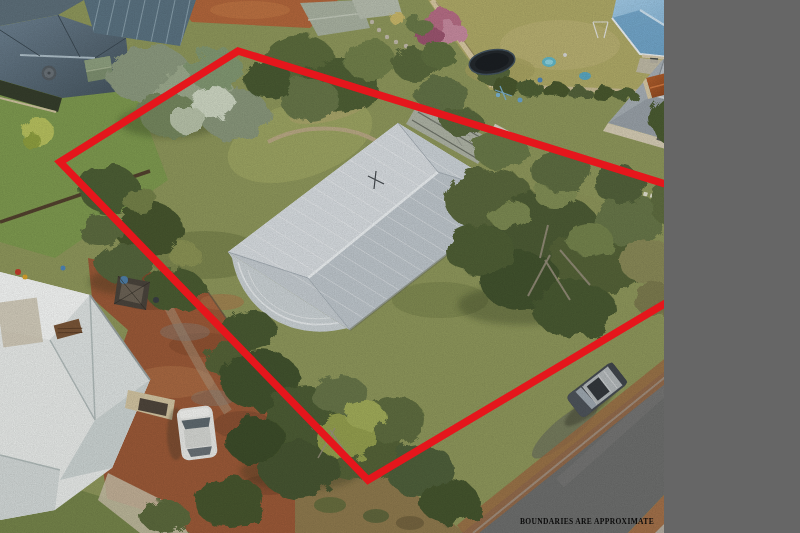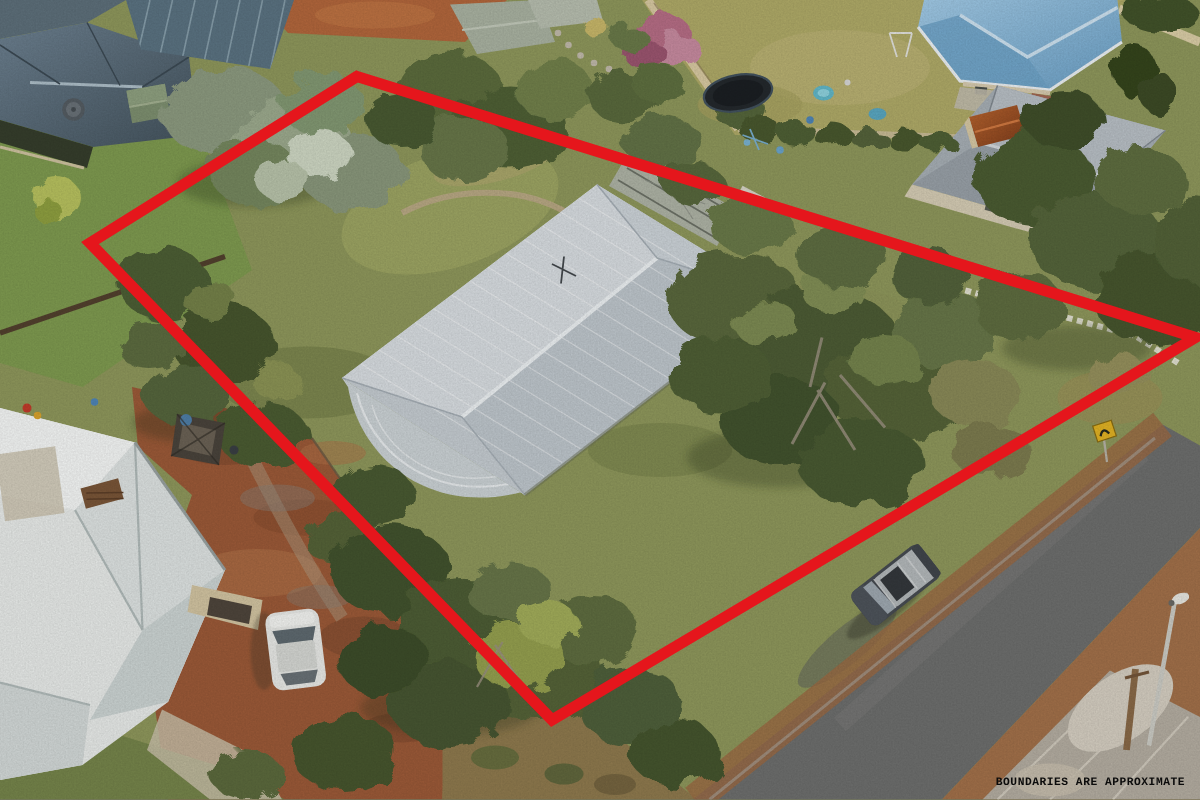--- a/index.html
+++ b/index.html
@@ -1,18 +1,18 @@
 <!DOCTYPE html>
 <html><head>
 <meta charset="utf-8">
 <style>
   html,body{margin:0;padding:0;background:#666;}
   .stage{
-    position:relative;width:800px;height:533px;overflow:hidden;
-    font-family:Liberation Mono, monospace;
+    position:relative;width:664px;height:533px;overflow:hidden;
+    font-family:Liberation Serif, serif;
   }
   .stage svg{position:absolute;left:0;top:0;display:block;}
   .disclaimer{
     position:absolute;right:10px;bottom:7px;
     font-size:7.5px;font-weight:700;letter-spacing:.35px;
     color:#0b0b0b;white-space:nowrap;
   }
 </style>
 </head>
 <body>

